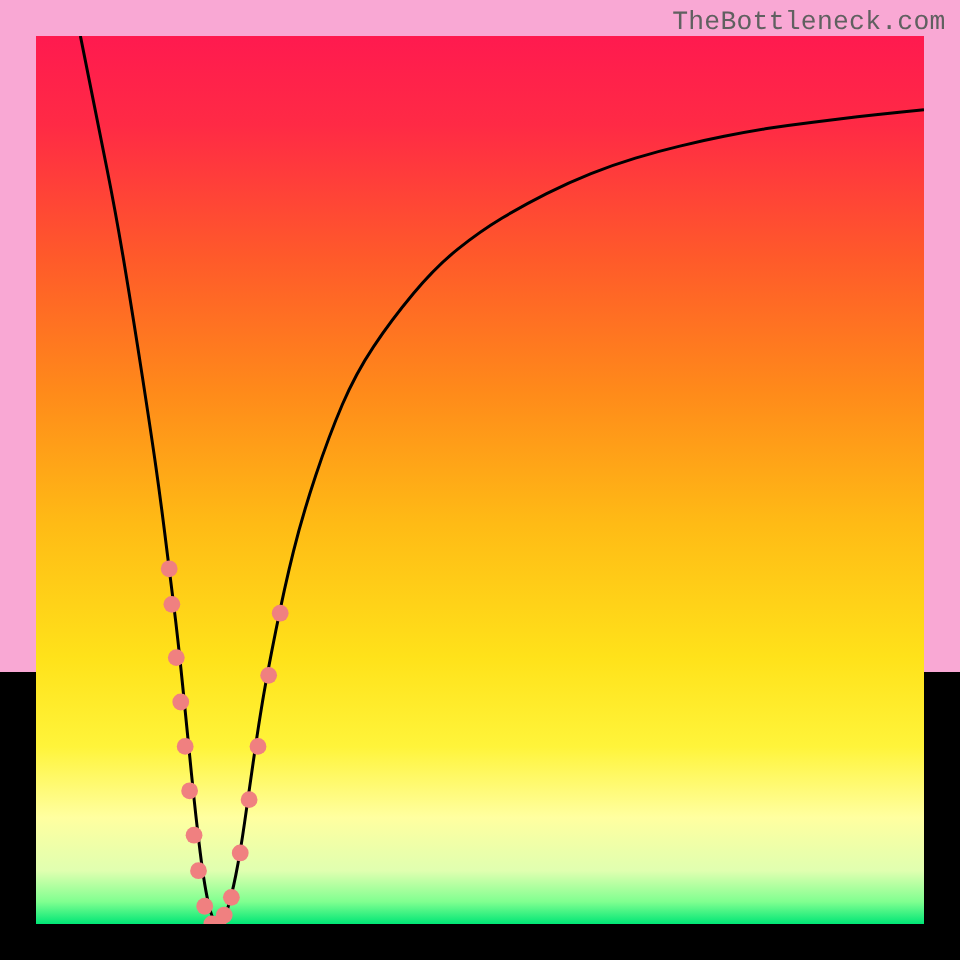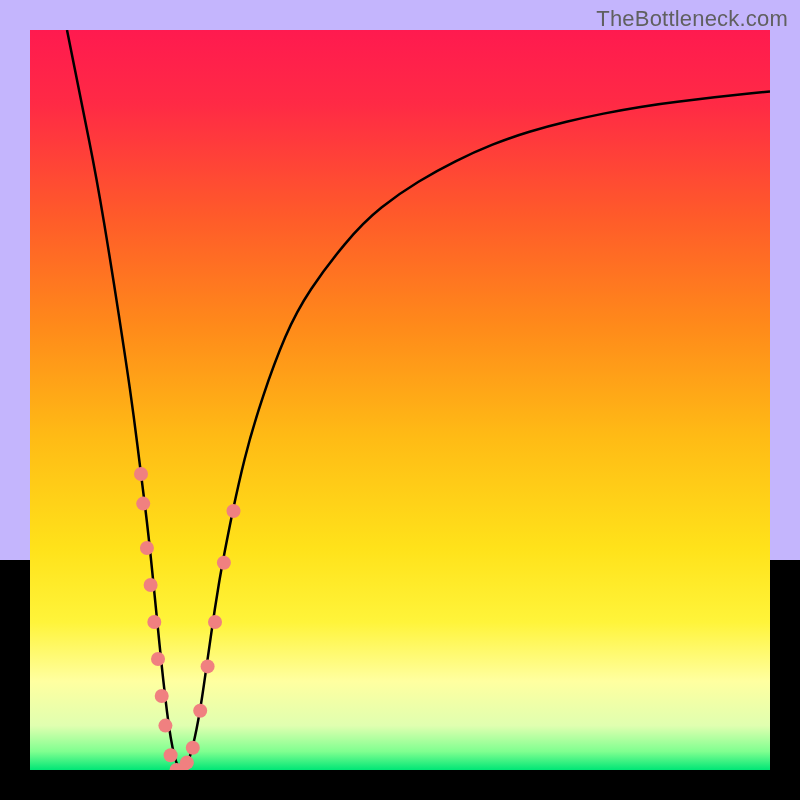--- a/index.html
+++ b/index.html
@@ -9,21 +9,22 @@
     height: 800px;
     overflow: hidden;
     background: #000;
     font-family: -apple-system, BlinkMacSystemFont, "Segoe UI", Arial, sans-serif;
   }
   .frame {
     position: absolute;
     left: 0; top: 0;
     width: 800px;
     height: 560px;
-    background: #c4b5fd;
+    background: #f9a8d4;
+    font-family: Liberation Mono, monospace;
   }
   .plot {
     position: absolute;
     left: 30px;
     top: 30px;
     width: 740px;
     height: 740px;
     overflow: hidden;
   }
   .gradient {

